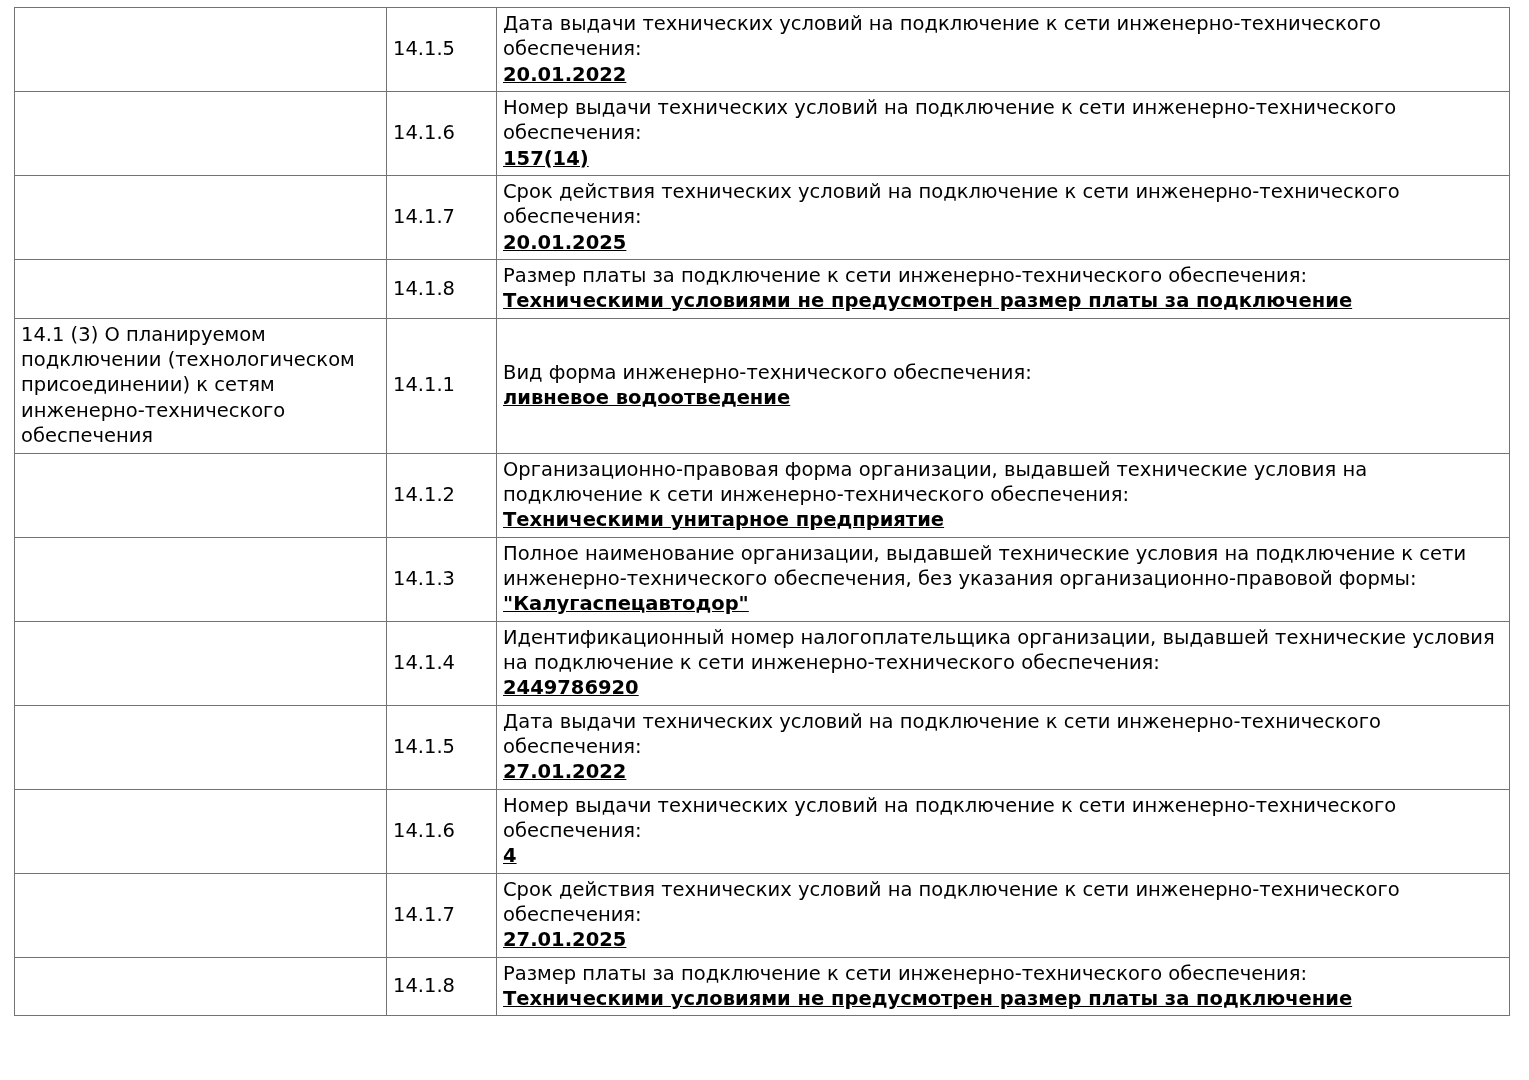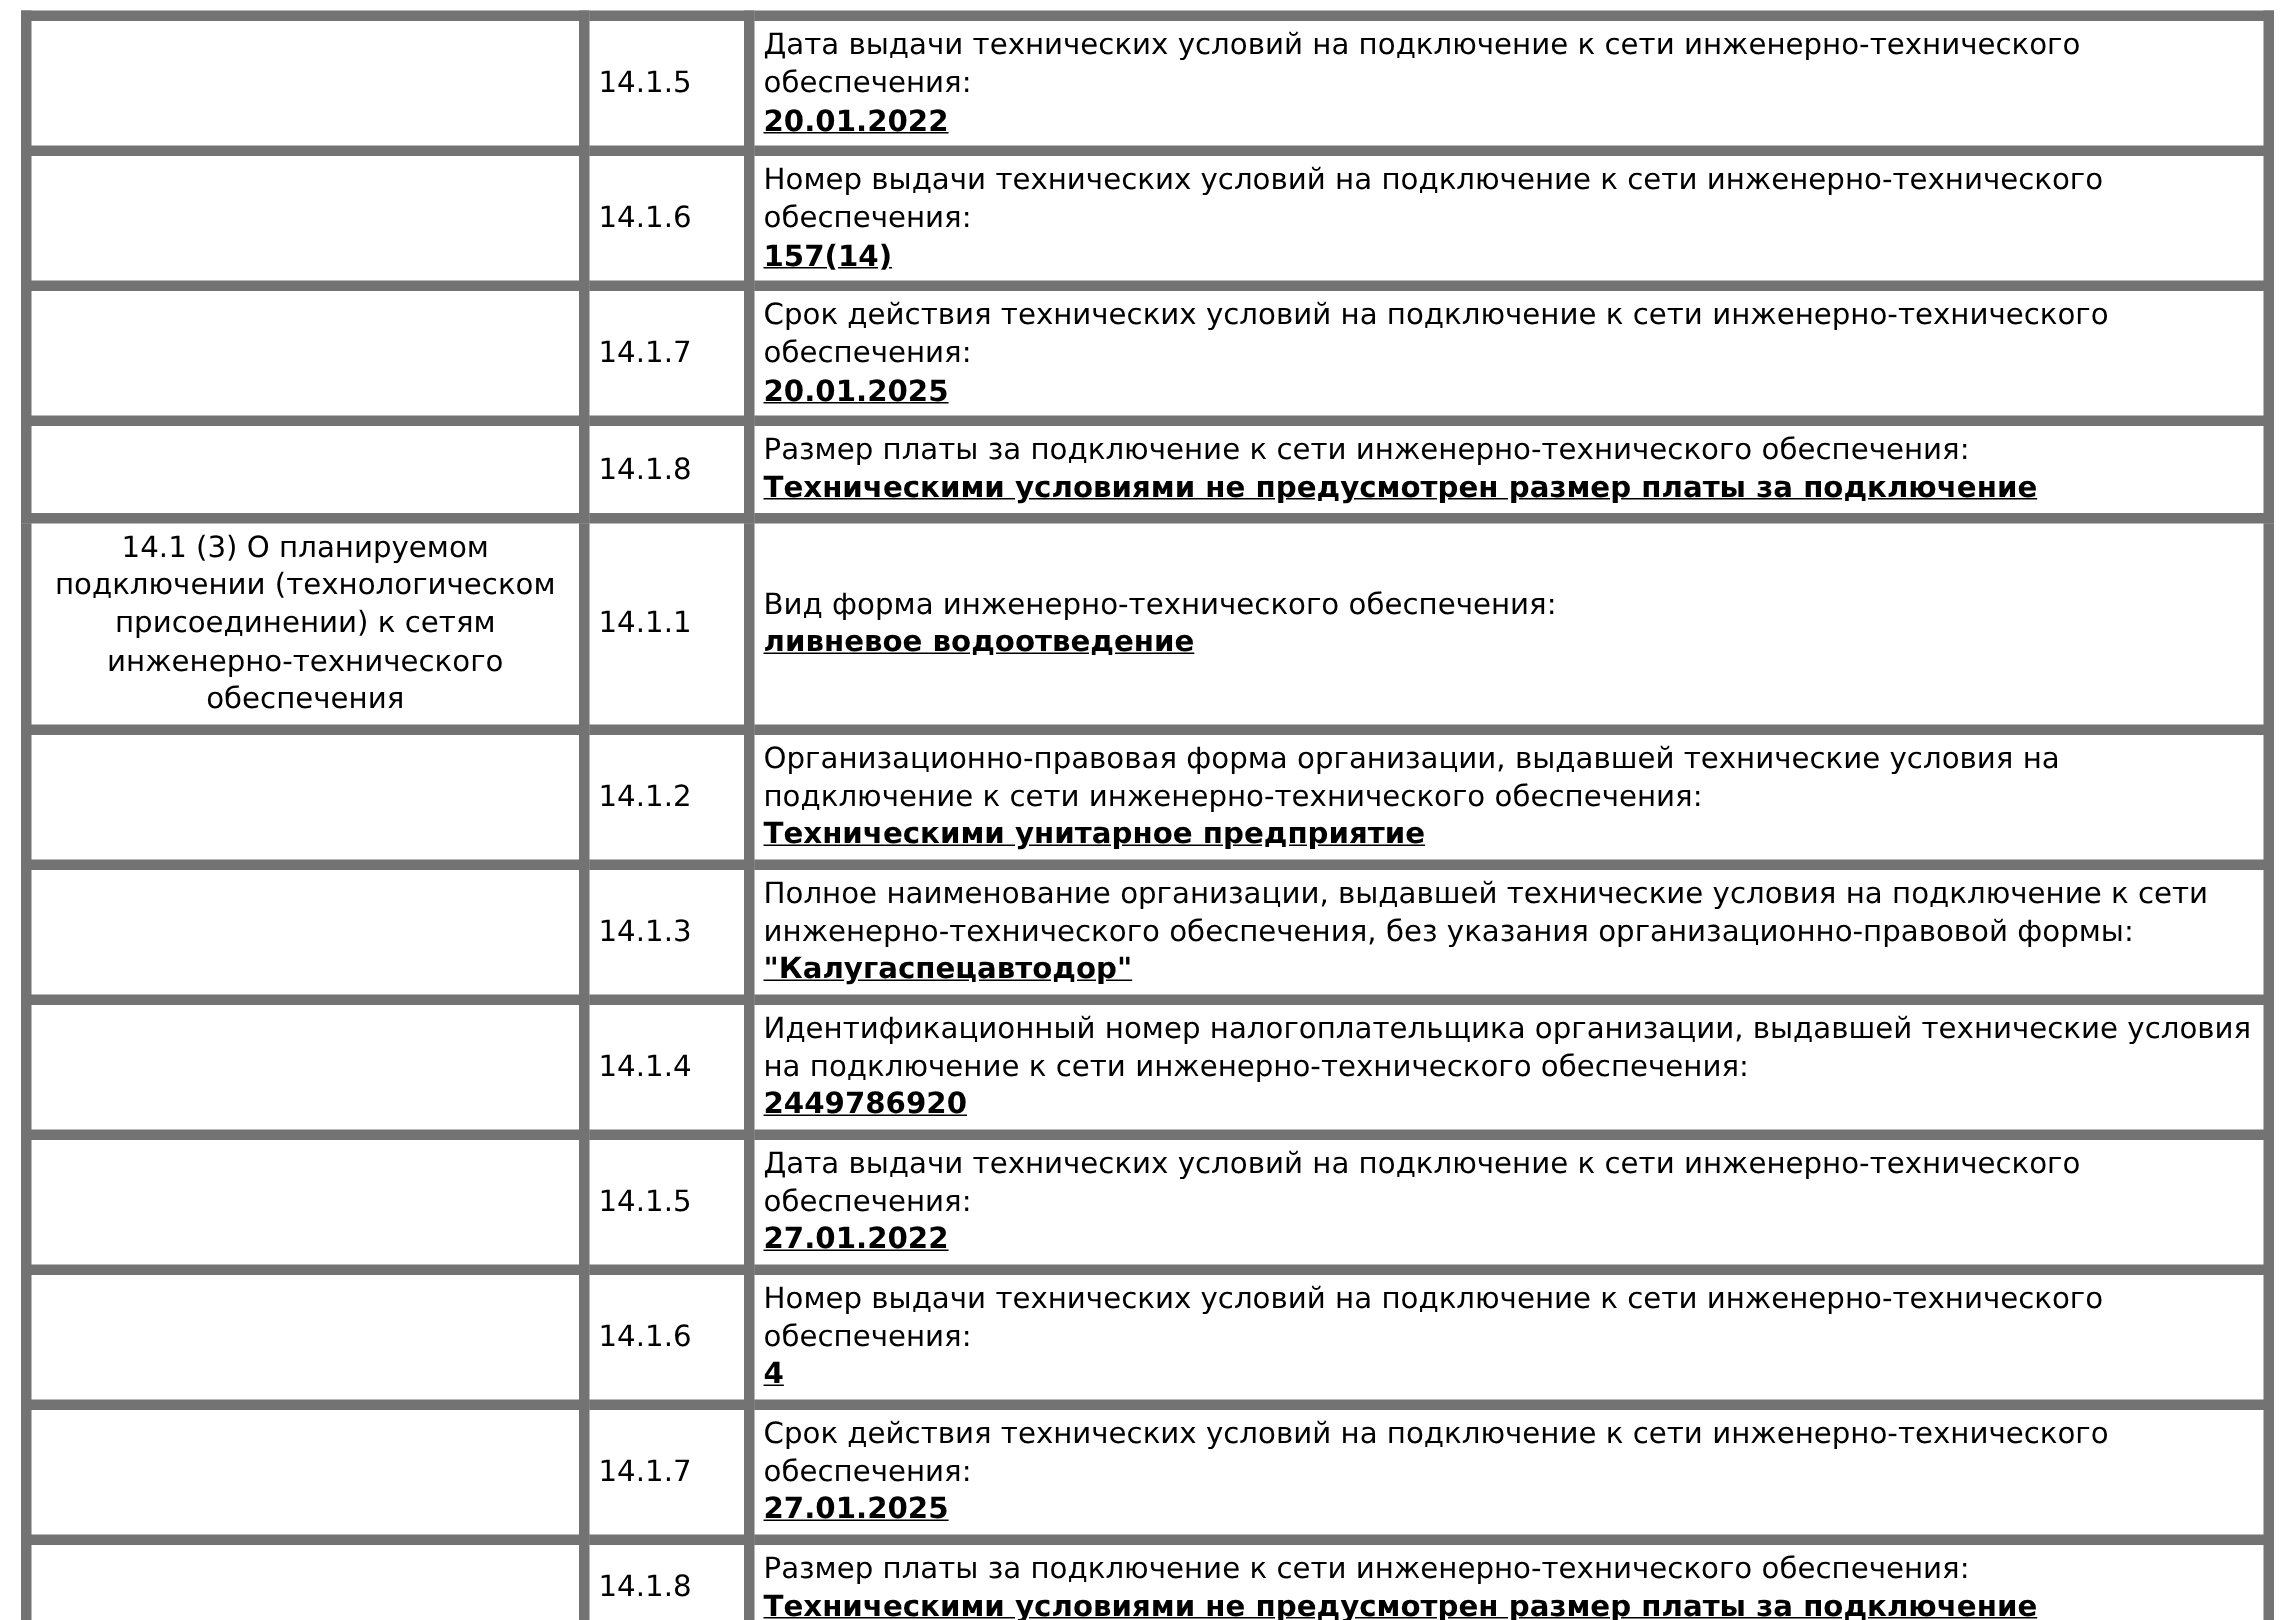--- a/index.html
+++ b/index.html
@@ -20,36 +20,35 @@
     box-sizing: border-box;
   }
   table.doc-table {
     border-collapse: collapse;
     width: 1495px;
     margin-left: 14px;
     margin-top: 7px;
     table-layout: fixed;
   }
   table.doc-table td {
-    border: 7px solid #737373;
+    border: 1px solid #737373;
     vertical-align: middle;
     padding: 3px 6px 4px 6px;
     font-size: 19.5px;
     line-height: 1.30;
   }
   col.c1 { width: 372px; }
   col.c2 { width: 110px; }
   col.c3 { width: 1013px; }
 
   td.col-section {
     vertical-align: top;
     padding-top: 6px;
     font-size: 19px;
     line-height: 1.32;
-    text-align: center;
   }
   td.col-num {
     vertical-align: middle;
     font-size: 20px;
     padding-left: 9px;
   }
   td.col-body {
     vertical-align: middle;
     padding-left: 8px;
   }

